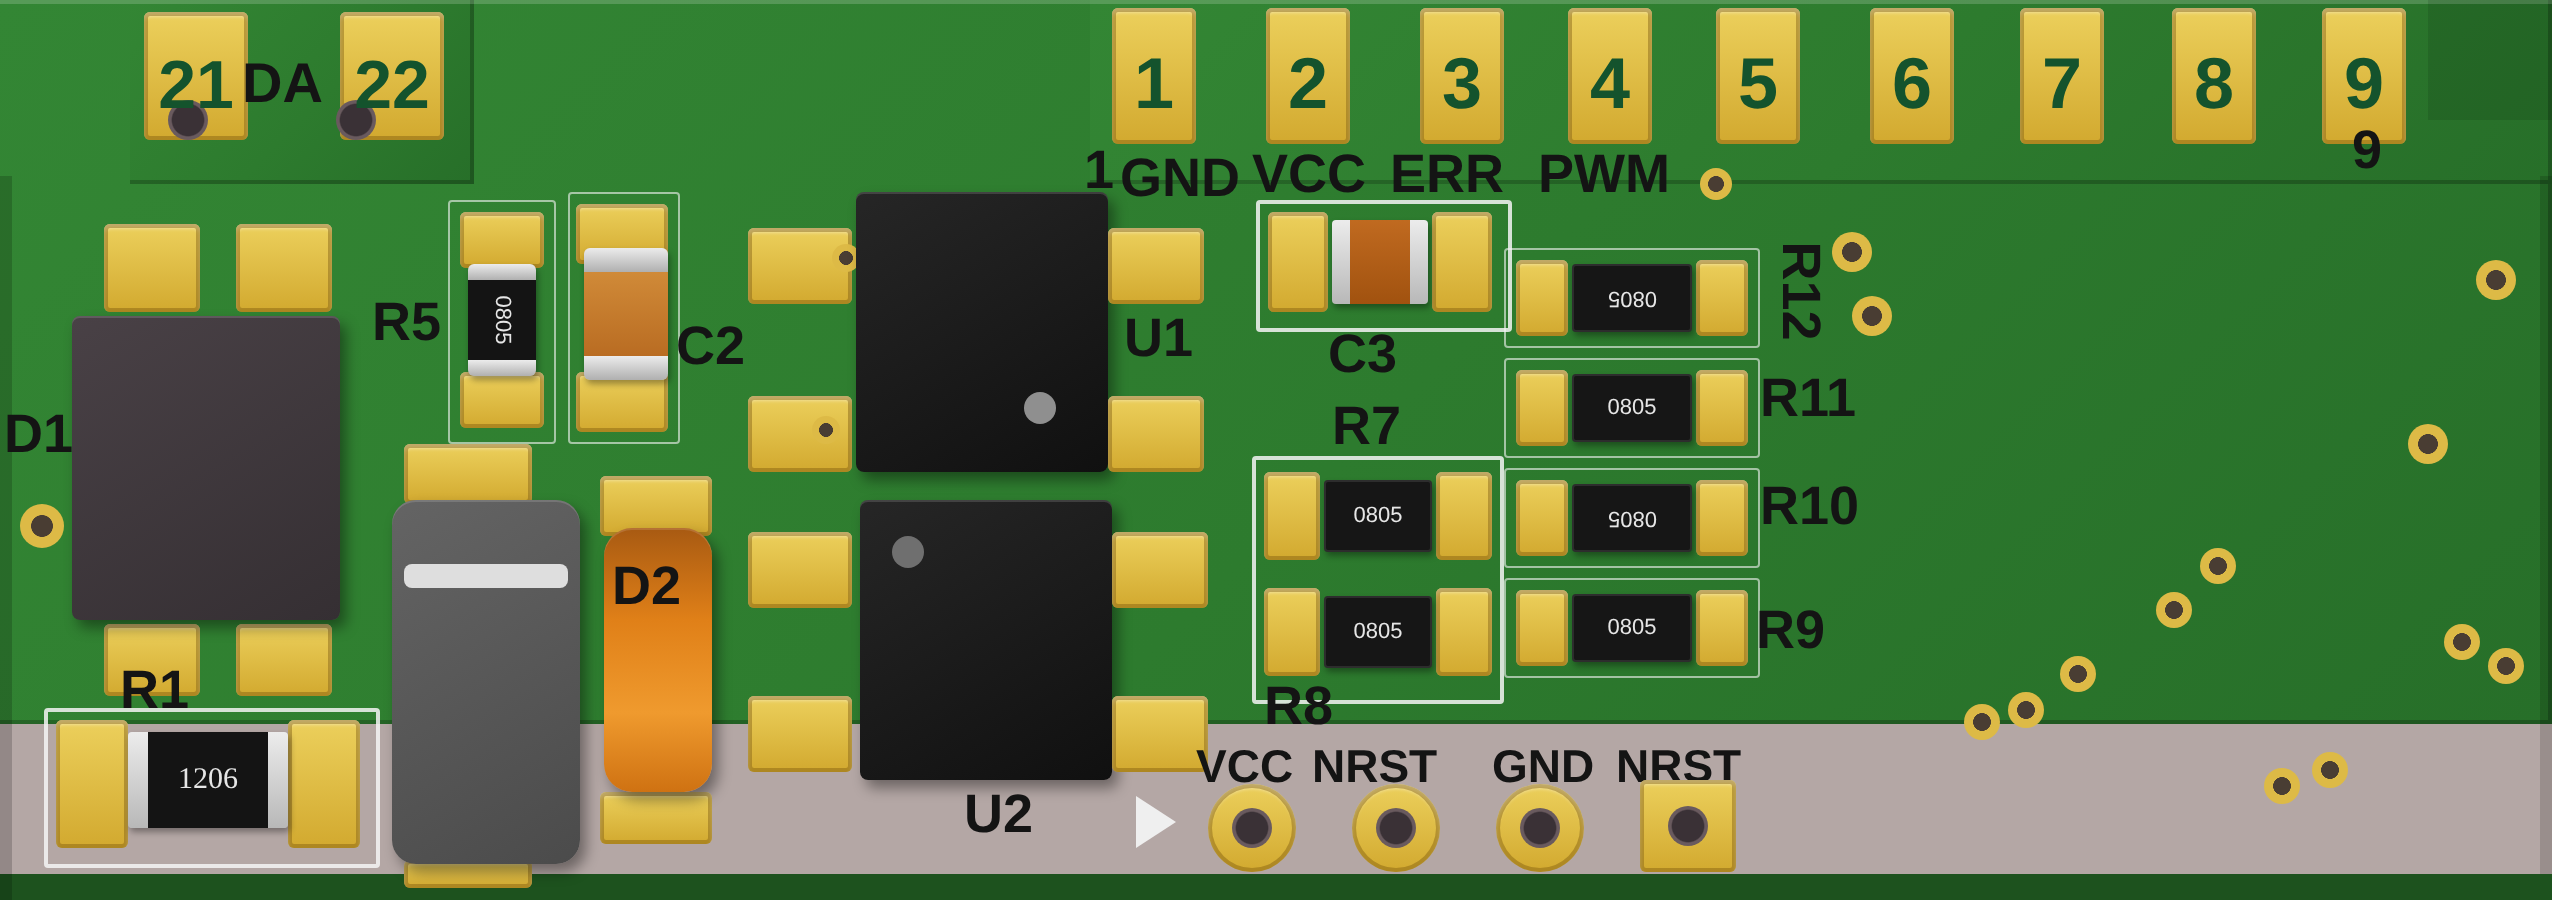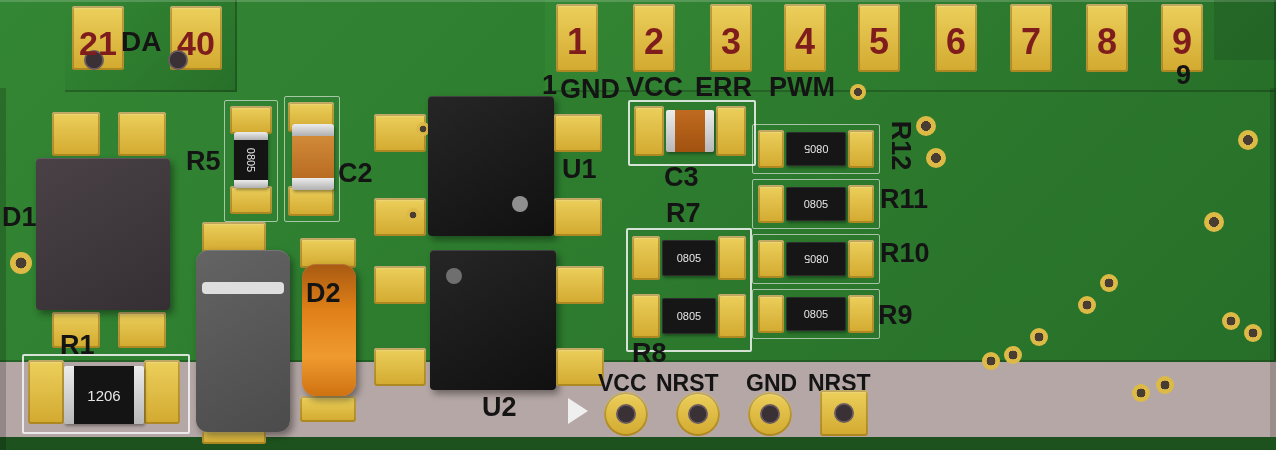--- a/index.html
+++ b/index.html
@@ -9,21 +9,21 @@
          background:linear-gradient(135deg,#338634 0%,#2d7b2e 55%,#276f29 100%);
          box-shadow:inset 0 2px 0 rgba(255,255,255,.18), inset -2px -2px 0 rgba(0,0,0,.22);}
   .shade{position:absolute;pointer-events:none;}
   .pad{position:absolute;background:linear-gradient(180deg,#ecd05c,#d2a92f);
        border-radius:3px;
        box-shadow:inset 0 0 0 2px rgba(128,94,16,.45), inset 0 2px 2px rgba(255,255,255,.55);}
   .via{position:absolute;border-radius:50%;
        background:radial-gradient(circle at 50% 50%, #493d33 0 34%, #ddba46 36% 76%, #9a7a1e 78% 100%);}
   .hole{position:absolute;border-radius:50%;
         background:radial-gradient(circle,#3a3136 0 55%,#695a5e 60% 100%);}
-  .silk-red{position:absolute;color:#7f1d1d;font-weight:700;font-size:36px;
+  .silk-red{position:absolute;color:#14532d;font-weight:700;font-size:36px;
             line-height:1;text-align:center;}
   .silk{position:absolute;color:#141414;font-weight:700;font-size:27px;line-height:1;}
   .silk-sm{position:absolute;color:#141414;font-weight:700;font-size:23px;line-height:1;}
   .outline{position:absolute;border:2px solid rgba(245,245,245,.85);border-radius:2px;}
   .outline-thin{position:absolute;border:1.5px solid rgba(245,245,245,.6);border-radius:2px;}
   .smd{position:absolute;background:#161616;color:#e6e6e6;display:flex;
        align-items:center;justify-content:center;font-size:11px;border-radius:2px;
        box-shadow:inset 0 0 0 1px rgba(255,255,255,.10), 1px 2px 3px rgba(0,0,0,.35);}
   .chip2{position:absolute;display:flex;border-radius:2px;overflow:hidden;
          box-shadow:1px 2px 3px rgba(0,0,0,.35);}
@@ -55,21 +55,21 @@
   <div class="shade" style="left:0;top:88px;width:6px;height:362px;background:rgba(0,0,0,.18);"></div>
   <div class="shade" style="left:1270px;top:88px;width:6px;height:349px;background:rgba(0,0,0,.15);"></div>
   <div class="shade" style="left:1214px;top:0;width:62px;height:60px;background:rgba(0,0,0,.10);"></div>
 
   <div class="pad" style="left:72px;top:6px;width:52px;height:64px;"></div>
   <div class="pad" style="left:170px;top:6px;width:52px;height:64px;"></div>
   <div class="hole" style="left:84px;top:50px;width:20px;height:20px;"></div>
   <div class="hole" style="left:168px;top:50px;width:20px;height:20px;"></div>
   <div class="silk-red" style="left:72px;top:26px;width:52px;font-size:34px;">21</div>
   <div class="silk" style="left:121px;top:28px;font-size:28px;">DA</div>
-  <div class="silk-red" style="left:170px;top:26px;width:52px;font-size:34px;">40</div>
+  <div class="silk-red" style="left:170px;top:26px;width:52px;font-size:34px;">22</div>
 
   <div class="pad" style="left:556px;top:4px;width:42px;height:68px;"></div>
   <div class="pad" style="left:633px;top:4px;width:42px;height:68px;"></div>
   <div class="pad" style="left:710px;top:4px;width:42px;height:68px;"></div>
   <div class="pad" style="left:784px;top:4px;width:42px;height:68px;"></div>
   <div class="pad" style="left:858px;top:4px;width:42px;height:68px;"></div>
   <div class="pad" style="left:935px;top:4px;width:42px;height:68px;"></div>
   <div class="pad" style="left:1010px;top:4px;width:42px;height:68px;"></div>
   <div class="pad" style="left:1086px;top:4px;width:42px;height:68px;"></div>
   <div class="pad" style="left:1161px;top:4px;width:42px;height:68px;"></div>
@@ -95,21 +95,21 @@
   <div class="pad" style="left:118px;top:112px;width:48px;height:44px;"></div>
   <div class="pad" style="left:52px;top:312px;width:48px;height:36px;"></div>
   <div class="pad" style="left:118px;top:312px;width:48px;height:36px;"></div>
   <div class="ic" style="left:36px;top:158px;width:134px;height:152px;background:linear-gradient(150deg,#494146,#352f33);"></div>
   <div class="silk" style="left:2px;top:204px;">D1</div>
   <div class="via" style="left:10px;top:252px;width:22px;height:22px;"></div>
 
   <div class="outline" style="left:22px;top:354px;width:164px;height:76px;"></div>
   <div class="pad" style="left:28px;top:360px;width:36px;height:64px;"></div>
   <div class="pad" style="left:144px;top:360px;width:36px;height:64px;"></div>
-  <div class="chip2 h" style="left:64px;top:366px;width:80px;height:58px;">
+  <div class="chip2 h" style="left:64px;top:366px;width:80px;height:48px;font-family:Liberation Serif, serif;">
     <div class="end"></div>
     <div class="mid">
         <span>1206</span>
       </div>
     <div class="end"></div>
   </div>
   <div class="silk" style="left:60px;top:332px;">R1</div>
 
   <div class="pad" style="left:202px;top:222px;width:64px;height:30px;"></div>
   <div class="pad" style="left:202px;top:430px;width:64px;height:14px;"></div>

